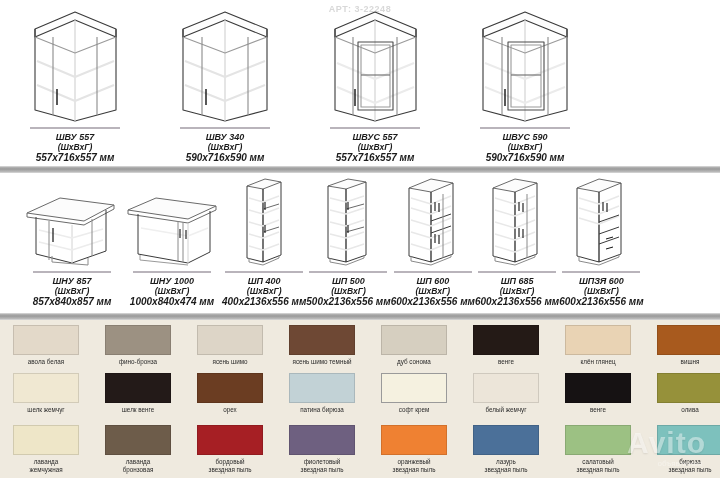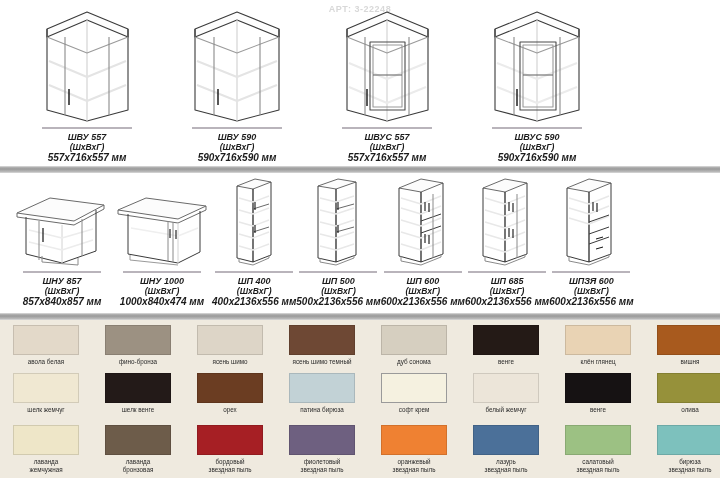--- a/index.html
+++ b/index.html
@@ -14,23 +14,23 @@
 
   
   .art-code{
     position:absolute;top:4px;left:0;width:720px;
     text-align:center;
     font-size:9px;font-weight:bold;letter-spacing:.5px;
     color:#d8d8d8;
   }
 
   
-  .prod-row{position:absolute;left:12px;width:600px;display:flex;}
+  .prod-row{position:absolute;left:0;width:600px;display:flex;}
   .prod-row-1{top:6px;height:158px;}
-  .prod-row-2{top:176px;height:132px;}
+  .prod-row-2{top:176px;height:132px;margin-left:22px;}
 
   .prod{
     flex:1 1 0;
     display:flex;flex-direction:column;
     align-items:center;justify-content:flex-end;
     position:relative;
   }
   .art-box{
     position:relative;
     display:flex;align-items:flex-end;justify-content:center;
@@ -186,21 +186,21 @@
               <polyline points="24,78 64,94 104,78"></polyline>
             </g>
             <line x1="41" y1="30" x2="41" y2="108" stroke="#8a8a8a"></line>
             <line x1="87" y1="30" x2="87" y2="108" stroke="#8a8a8a"></line>
             <line x1="45" y1="82" x2="45" y2="98" stroke="#111" stroke-width="1.4"></line>
           </g>
         </svg>
       </div>
       <div class="underline"></div>
       <div class="cap">
-        <div class="l1">ШВУ 590</div>
+        <div class="l1">ШВУ 340</div>
         <div class="l2">(ШхВхГ)</div>
         <div class="l3">590x716x590 мм</div>
       </div>
     </div>
 
     <div class="prod">
       <div class="art-box">
         <svg width="125" height="115" viewBox="0 0 125 115">
           <g fill="none" stroke="#3a3a3a" stroke-width="1.1" stroke-linejoin="round">
             <polygon points="22,22 62,5 103,22 103,30 62,13 22,30" fill="#fdfdfd"></polygon>
@@ -574,15 +574,19 @@
           <div class="chip" style="background: rgb(156, 193, 131);"></div>
           <div class="sw-label">салатовый<br>звездная пыль</div>
         </div>
         <div class="sw">
           <div class="chip" style="background: rgb(125, 193, 189);"></div>
           <div class="sw-label">бирюза<br>звездная пыль</div>
         </div>
         <div class="sw"></div>
       </div>
 
+    <div class="watermark">
+      <div class="wm-text">Avito</div>
+      <div class="wm-sub">объявления</div>
+    </div>
   </div>
 
 </div>
 
 </body></html>

